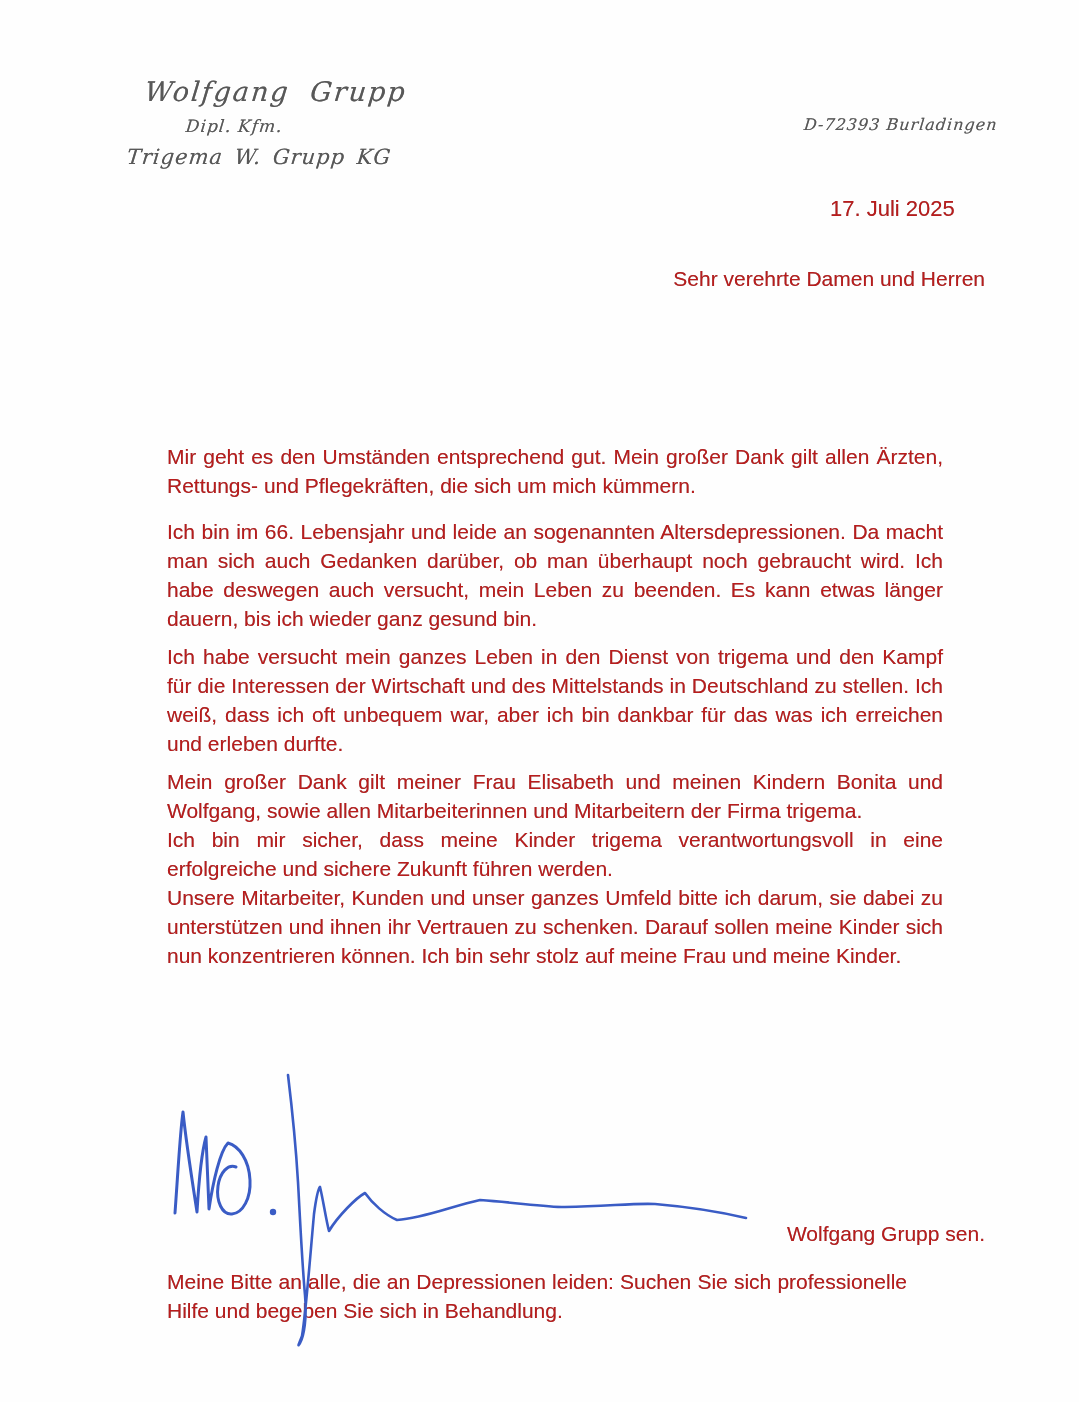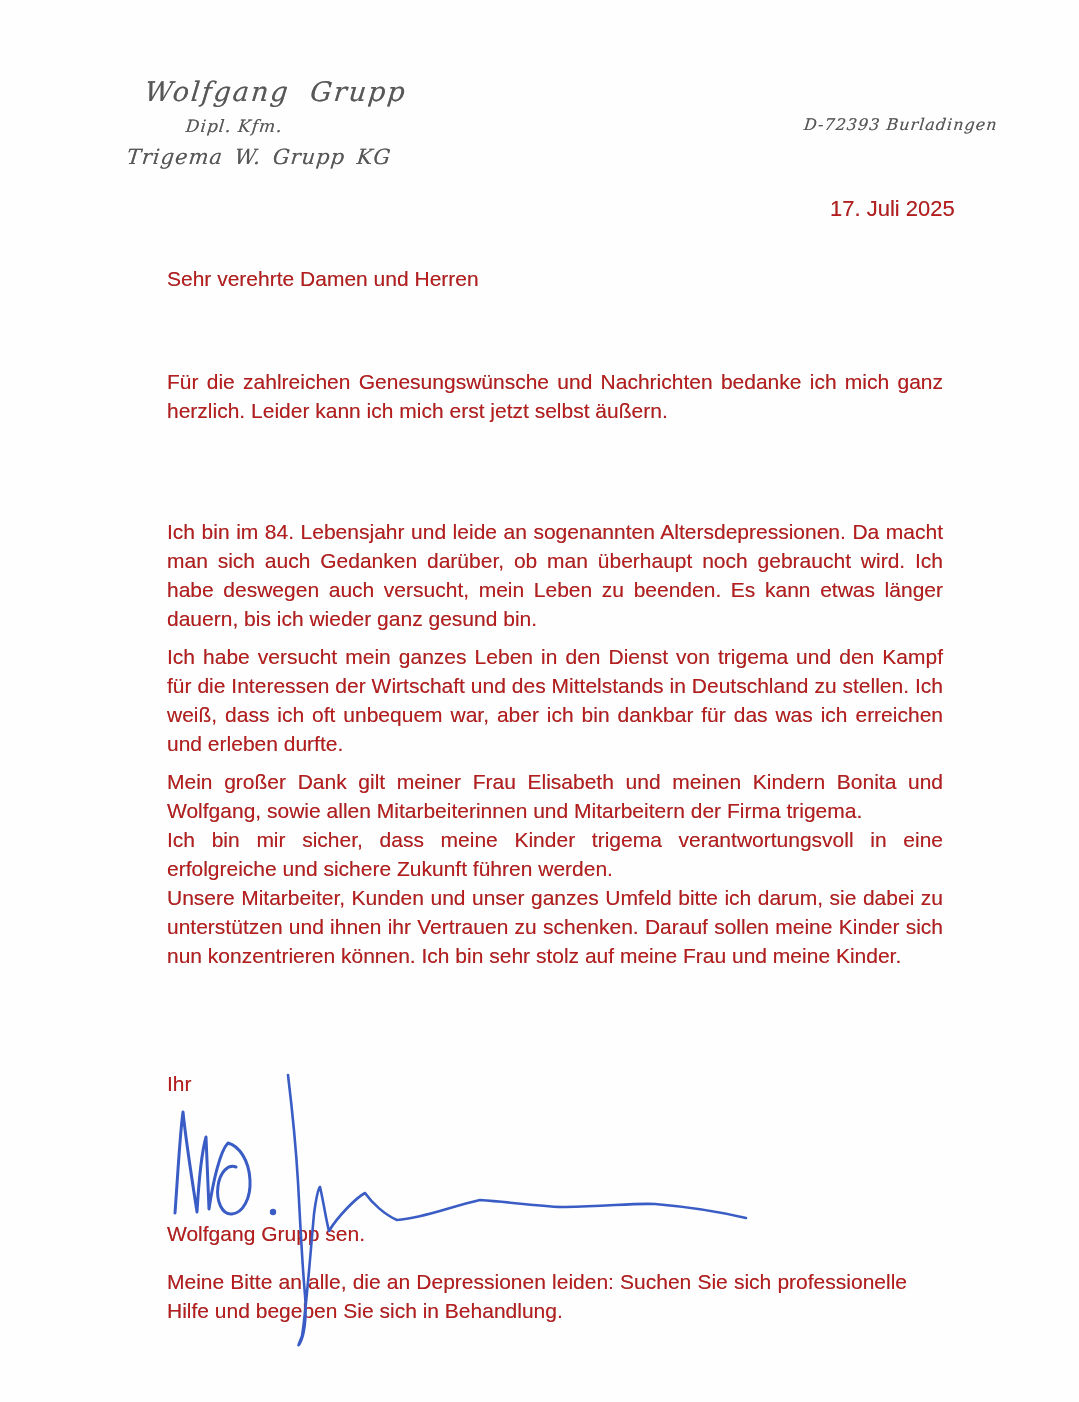--- a/index.html
+++ b/index.html
@@ -36,21 +36,21 @@
     line-height: 29px;
     text-shadow: 0 0 0.6px rgba(30,30,30,0.45);
   }
   .date { left: 830px; top: 194px; font-size: 22px; }
   .para {
     left: 167px;
     width: 776px;
     text-align: justify;
     white-space: pre-line;
   }
-  .nojust { text-align: left; }
+  .nojust { text-align: right; margin-left: 42px; }
   .postscript { width: 740px; }
 
   
   .sig-svg {
     position: absolute;
     left: 0; top: 0;
     width: 1079px; height: 1402px;
     pointer-events: none;
   }
   .sig-svg path { fill: none; stroke-linecap: round; stroke-linejoin: round; }
@@ -61,27 +61,26 @@
 <div class="page">
 
   <div class="script lh-name">Wolfgang Grupp</div>
   <div class="script lh-title">Dipl. Kfm.</div>
   <div class="script lh-company">Trigema W. Grupp KG</div>
   <div class="script lh-address">D-72393 Burladingen</div>
 
   <div class="typed date">17. Juli 2025</div>
 
   <div class="typed para nojust" style="top:264px">Sehr verehrte Damen und Herren</div>
-  <div class="typed para" style="top:367px">Für die zahlreichen Genesungswünsche und Nachrichten bedanke ich mich ganz herzlich. Leider kann ich mich erst jetzt selbst äußern.</div>
-  <div class="typed para" style="top:517px">Ich bin im 84. Lebensjahr und leide an sogenannten Altersdepressionen. Da macht man sich auch Gedanken darüber, ob man überhaupt noch gebraucht wird. Ich habe deswegen auch versucht, mein Leben zu beenden. Es kann etwas länger dauern, bis ich wieder ganz gesund bin.</div>
+  <div class="typed para" style="top:442px">Mir geht es den Umständen entsprechend gut. Mein großer Dank gilt allen Ärzten, Rettungs- und Pflegekräften, die sich um mich kümmern.</div>
+  <div class="typed para" style="top:517px">Ich bin im 66. Lebensjahr und leide an sogenannten Altersdepressionen. Da macht man sich auch Gedanken darüber, ob man überhaupt noch gebraucht wird. Ich habe deswegen auch versucht, mein Leben zu beenden. Es kann etwas länger dauern, bis ich wieder ganz gesund bin.</div>
   <div class="typed para" style="top:767px">Mein großer Dank gilt meiner Frau Elisabeth und meinen Kindern Bonita und Wolfgang, sowie allen Mitarbeiterinnen und Mitarbeitern der Firma trigema.
 Ich bin mir sicher, dass meine Kinder trigema verantwortungsvoll in eine erfolgreiche und sichere Zukunft führen werden.
 Unsere Mitarbeiter, Kunden und unser ganzes Umfeld bitte ich darum, sie dabei zu unterstützen und ihnen ihr Vertrauen zu schenken. Darauf sollen meine Kinder sich nun konzentrieren können. Ich bin sehr stolz auf meine Frau und meine Kinder.</div>
   <div class="typed para" style="top:642px">Ich habe versucht mein ganzes Leben in den Dienst von trigema und den Kampf für die Interessen der Wirtschaft und des Mittelstands in Deutschland zu stellen. Ich weiß, dass ich oft unbequem war, aber ich bin dankbar für das was ich erreichen und erleben durfte.</div>
-  <div class="typed para nojust" style="top:1069px">Ihr</div>
   <div class="typed para nojust" style="top:1219px">Wolfgang Grupp sen.</div>
   <div class="typed para postscript" style="top:1267px">Meine Bitte an alle, die an Depressionen leiden: Suchen Sie sich professionelle Hilfe und begeben Sie sich in Behandlung.</div>
 
   <svg class="sig-svg" viewBox="0 0 1079 1402" aria-hidden="true">
 
     <path stroke-width="3" d="M175,1213 C178,1172 180,1133 183,1112 C186,1142 193,1186 197,1212
          C199,1178 202,1151 206,1137 C207,1166 208,1190 209,1209
          C213,1182 220,1151 228,1143 C239,1146 249,1160 250,1180
          C251,1198 243,1213 232,1214 C222,1215 216,1201 218,1186
          C220,1172 228,1164 236,1167" stroke="#3a5cc5"></path>

